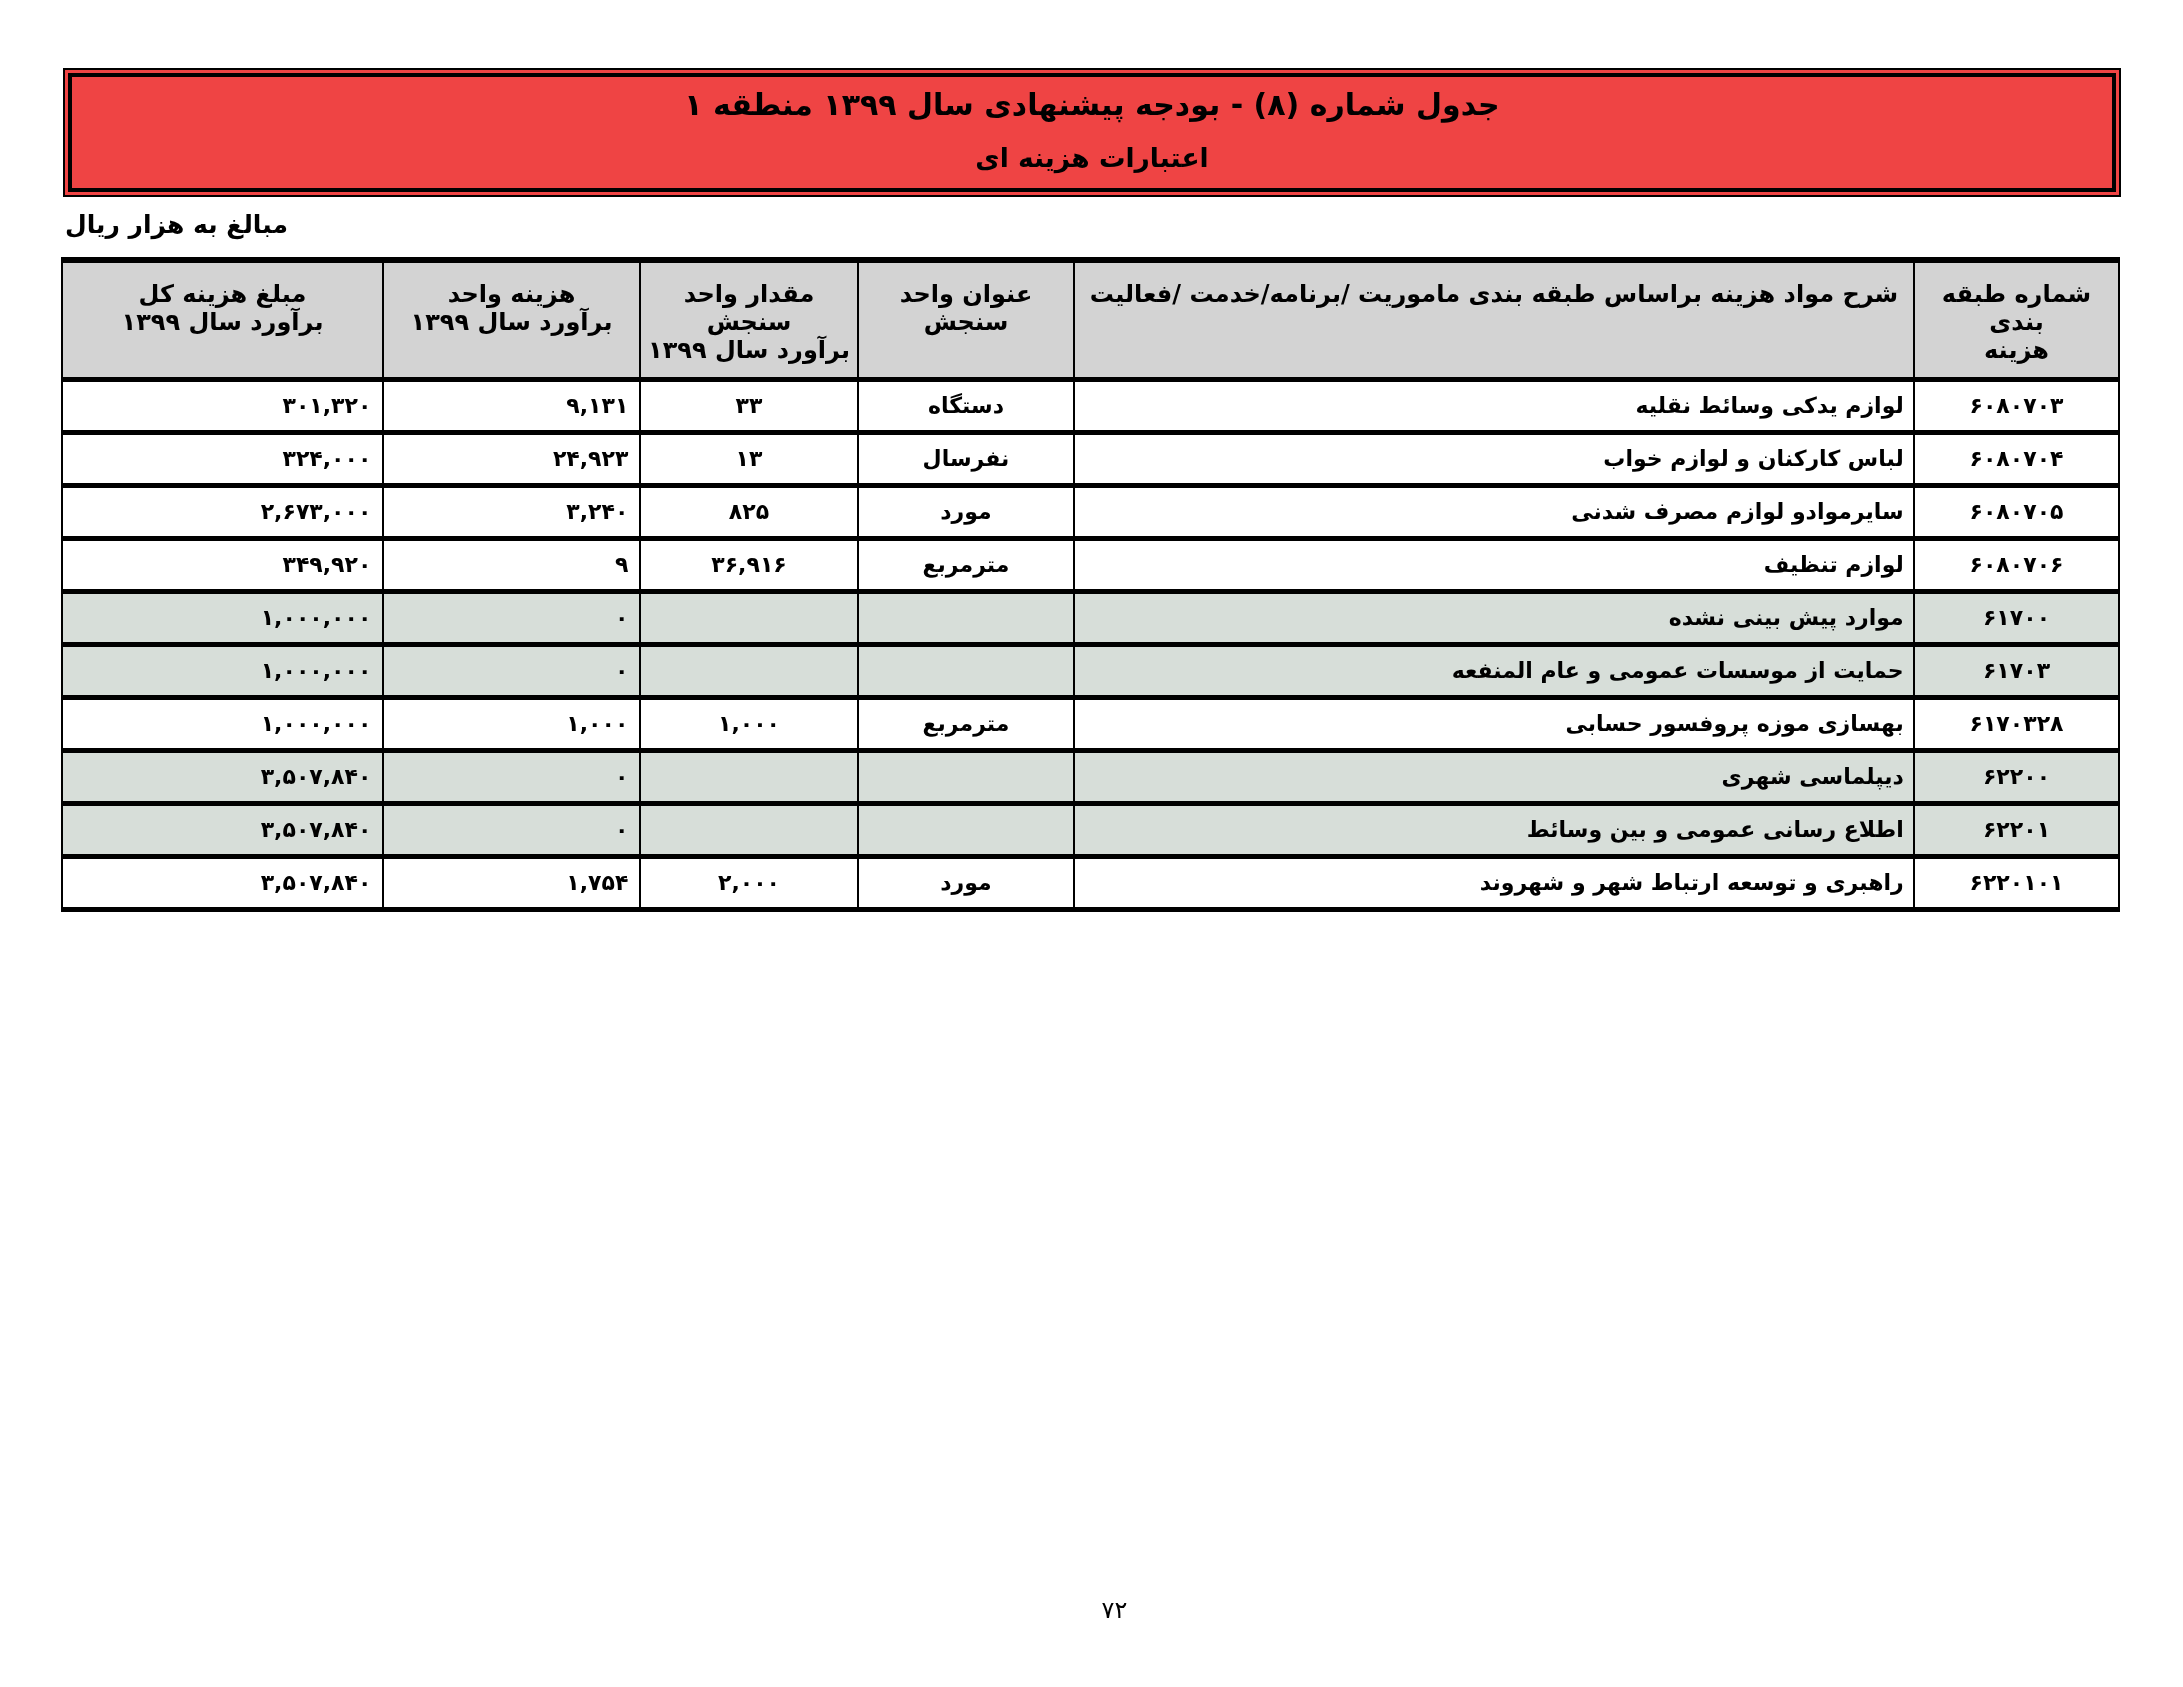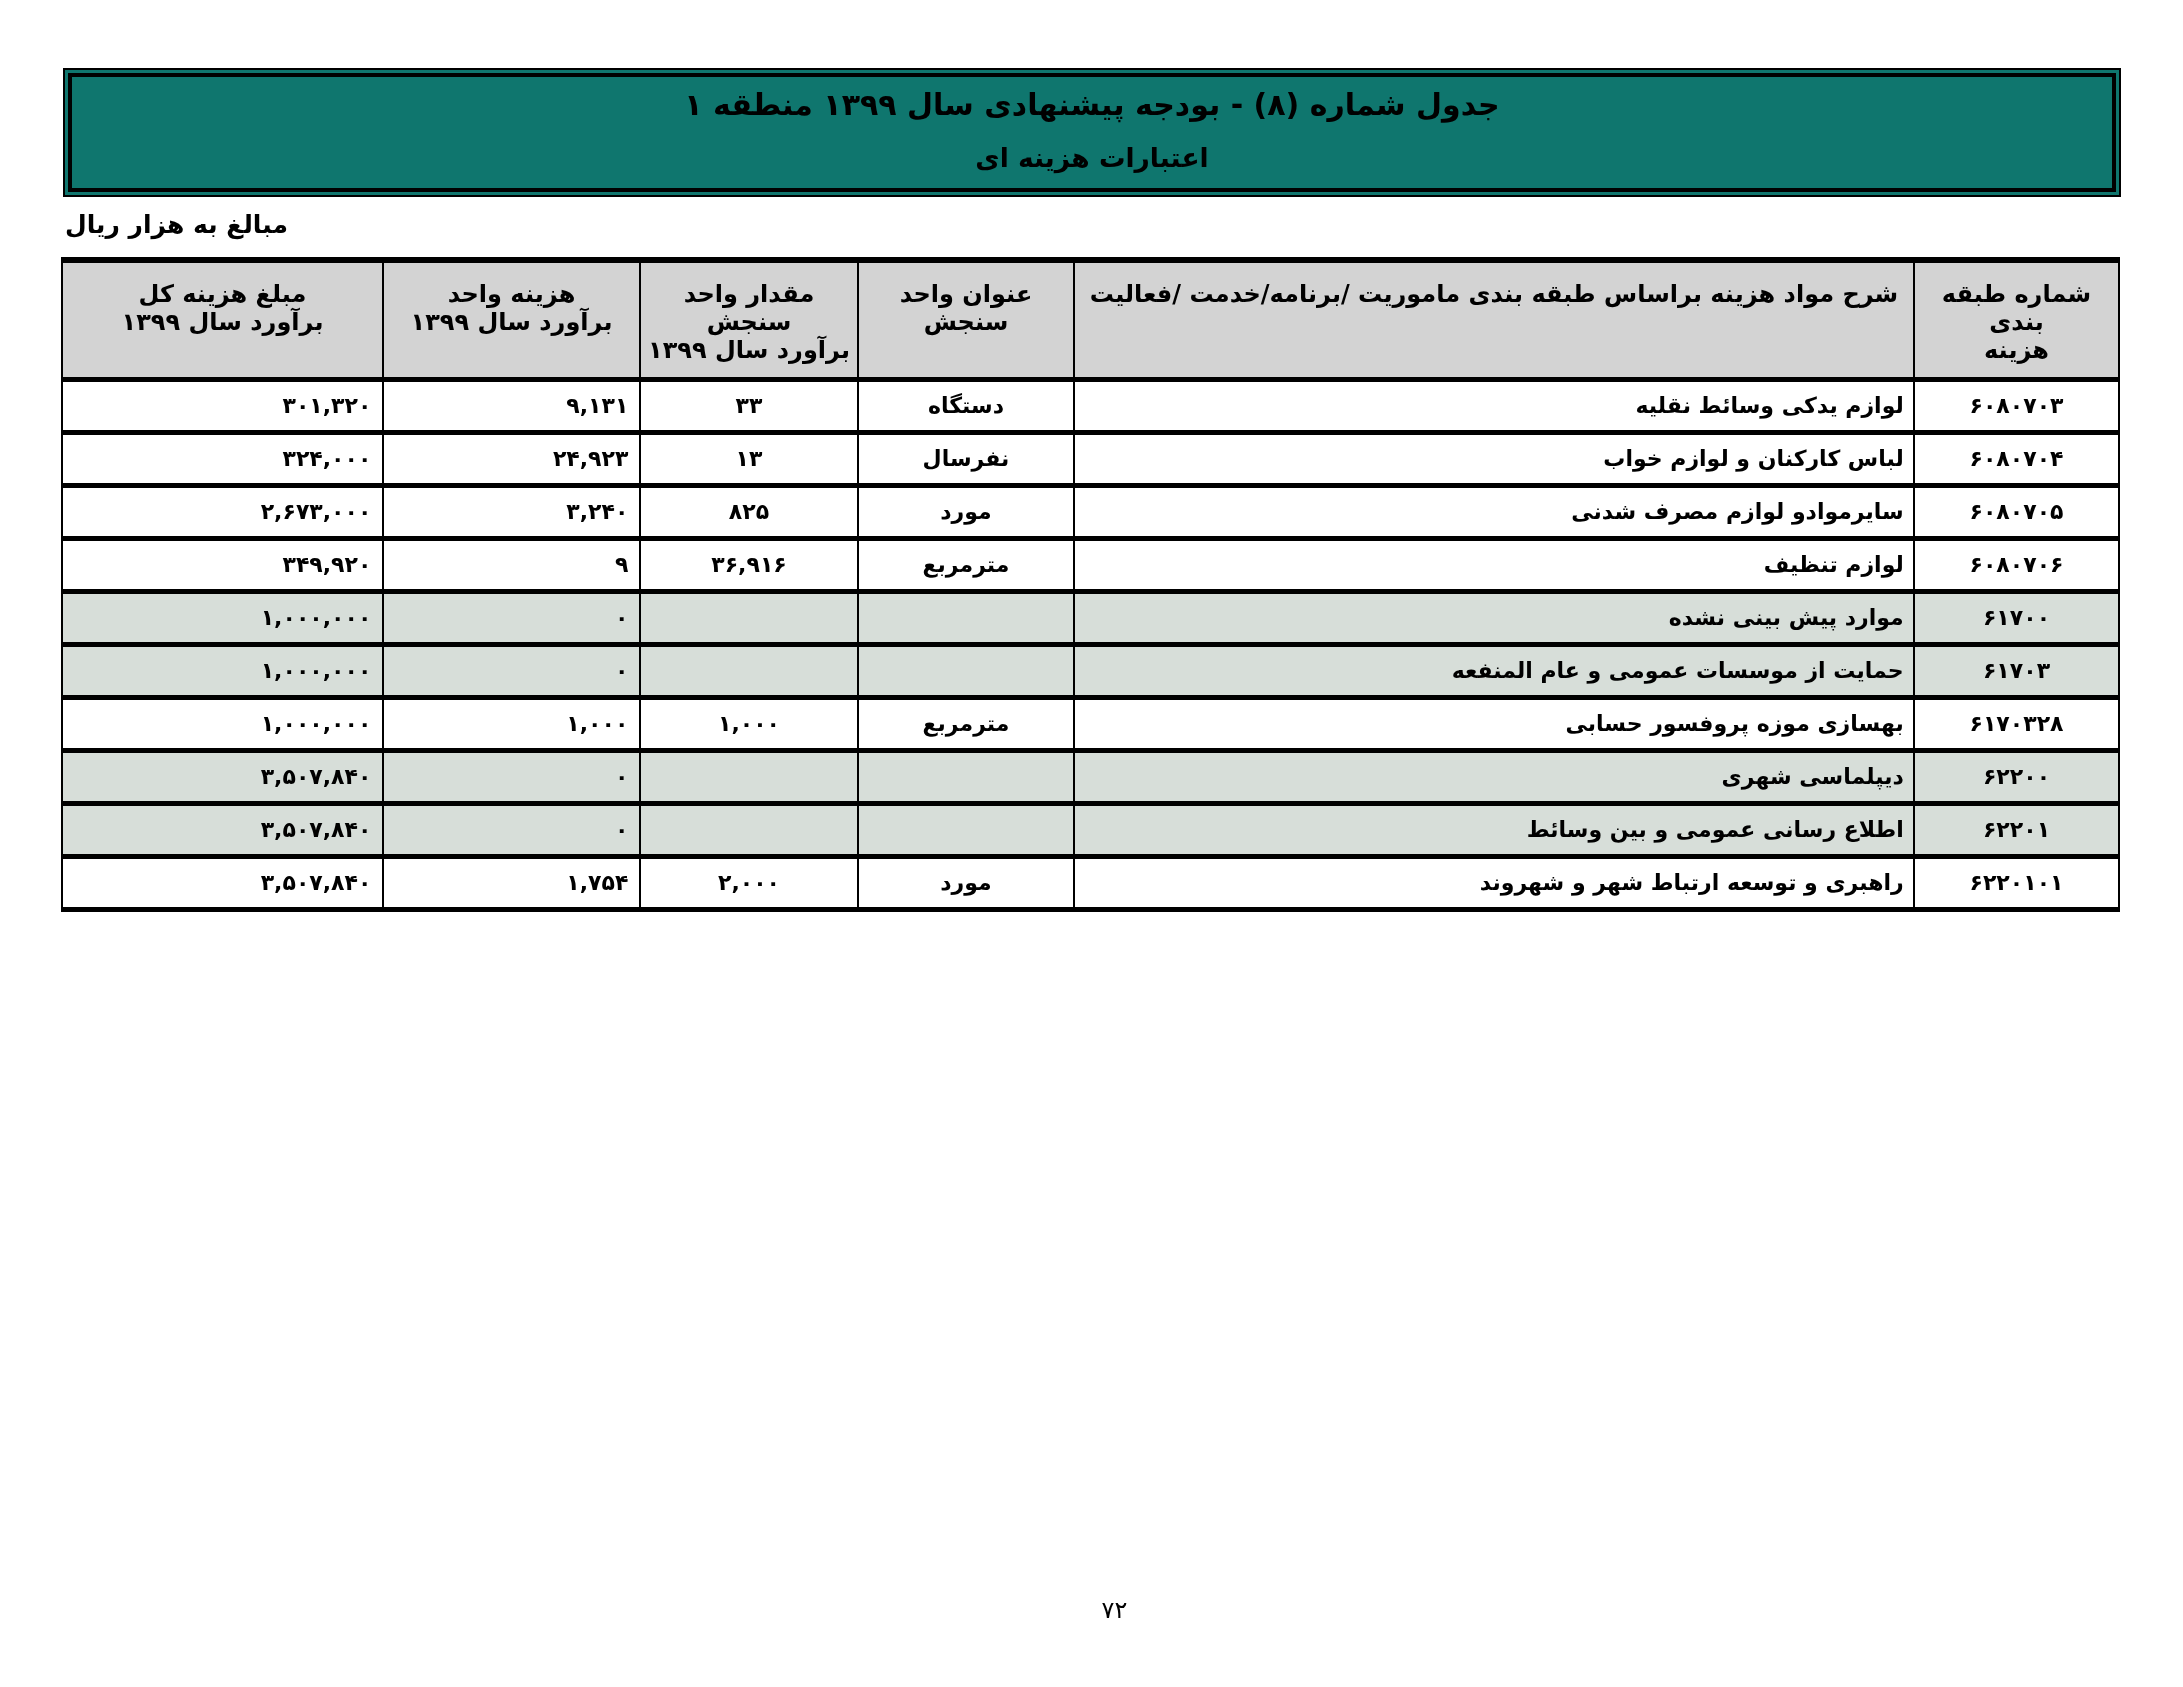--- a/index.html
+++ b/index.html
@@ -19,21 +19,21 @@
   }
 
   
   .title-box {
     position: absolute;
     top: 68px;
     left: 63px;
     width: 2058px;
     border: 2px solid #000;
     padding: 2.6px;
-    background: #0f766e;
+    background: #ef4444;
   }
   .title-box-inner {
     border: 4px solid #000;
     padding: 10.6px 0 14.6px 0;
     text-align: center;
   }
   .title-line1 {
     font-size: 30px;
     font-weight: bold;
     line-height: 1.2;

